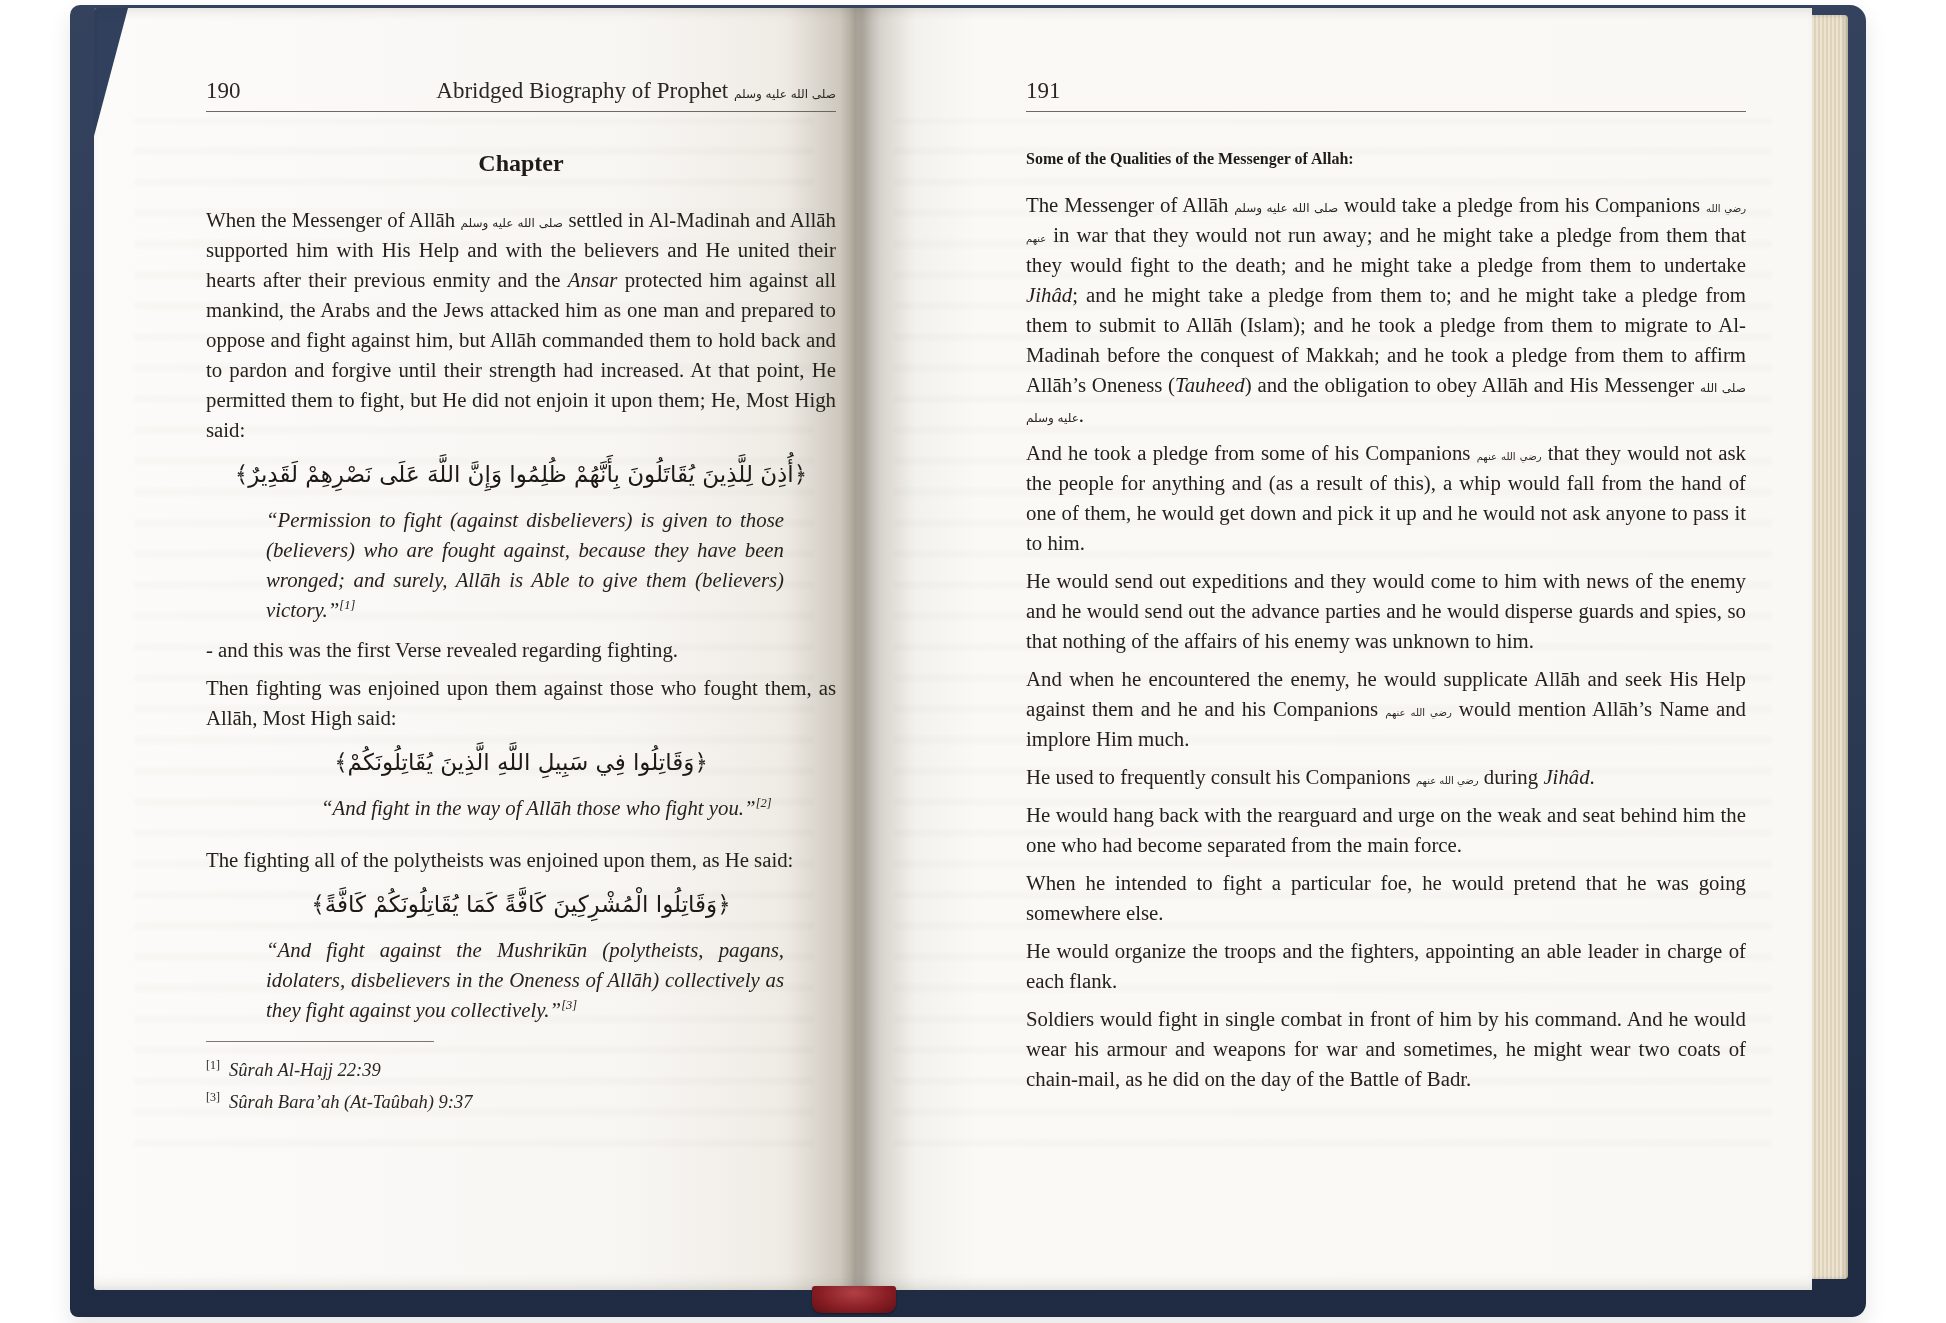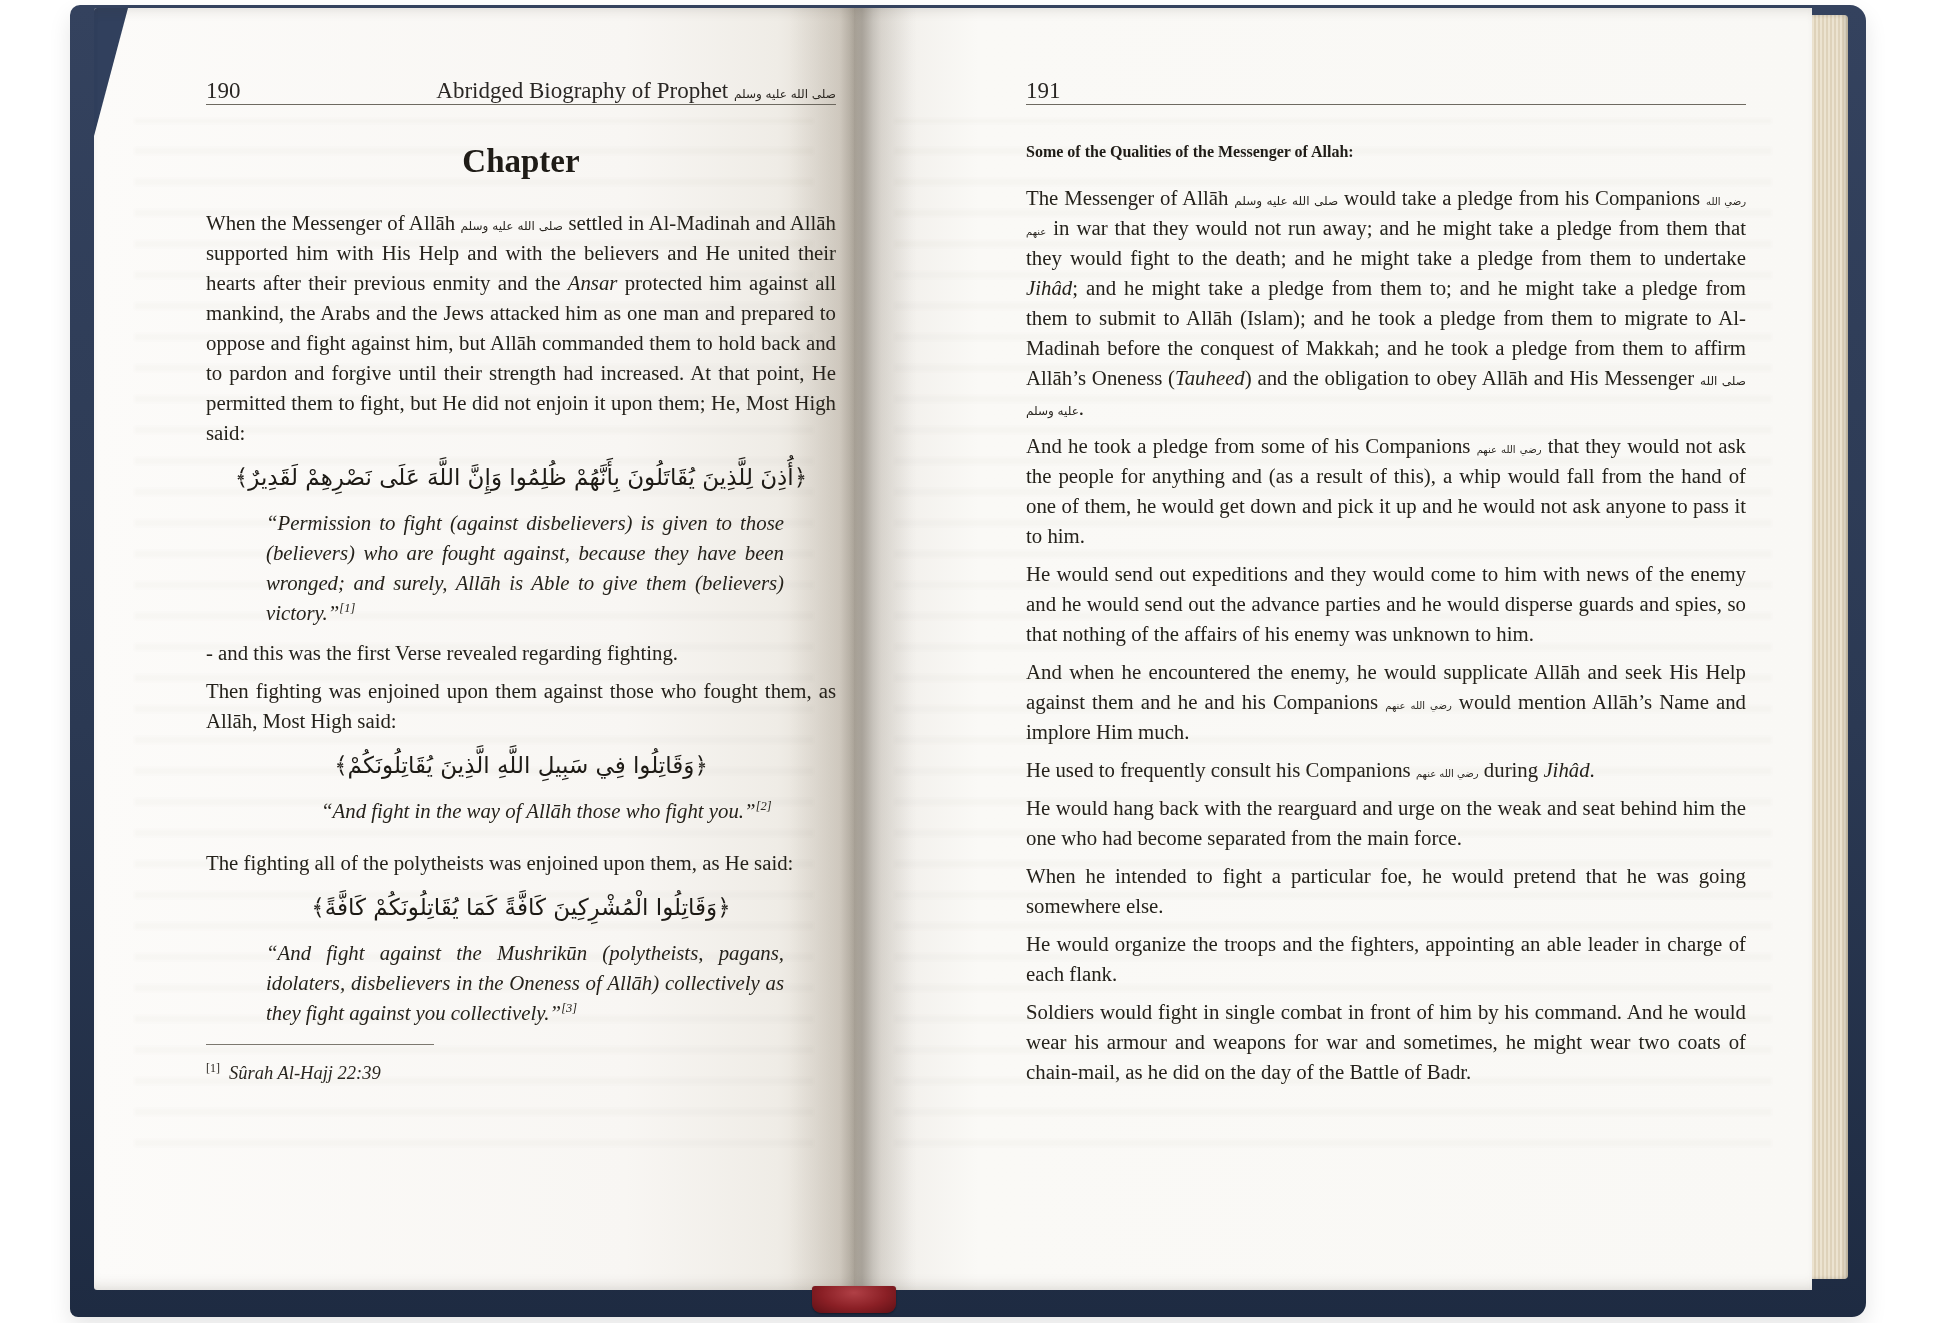--- a/index.html
+++ b/index.html
@@ -31,22 +31,22 @@
   .ghost{position:absolute;inset:110px 40px 120px 40px;pointer-events:none;opacity:.55;
          background:repeating-linear-gradient(0deg,transparent 0 23px,rgba(110,100,86,.045) 23px 31px);
          filter:blur(1px);}
 
   
   .inner{position:absolute;top:70px;}
   .inner-left{left:112px;right:18px;}
   .inner-right{left:172px;right:66px;}
 
   .page-header{display:flex;justify-content:space-between;align-items:center;
-         font-size:23px;color:#2a2724;border-bottom:1.6px solid #6e6a61;}
-  .chapter-heading{text-align:center;font-weight:bold;font-size:33px;margin:38px 0 28px;color:#1f1c17;}
+         font-size:23px;color:#2a2724;padding-bottom:7px;border-bottom:1.6px solid #6e6a61;}
+  .chapter-heading{text-align:center;font-weight:bold;font-size:24px;margin:38px 0 28px;color:#1f1c17;}
   .section-heading{font-weight:bold;font-size:16px;margin:38px 0 22px;color:#1f1c17;}
 
   .body-text{font-size:20.8px;line-height:30px;text-align:justify;color:#25221b;}
   .body-text .para{margin:0 0 8px;}
   .arabic{text-align:center;direction:rtl;font-family:"DejaVu Sans",sans-serif;
           font-size:23px;line-height:42px;margin:8px 0 10px;color:#1d1a15;}
   .quote{margin:0 52px 10px 60px;font-style:italic;}
   .quote-center{margin:0 0 22px 115px;font-style:italic;}
   sup{font-size:0.60em;vertical-align:super;line-height:0;}
   .hon{font-family:"DejaVu Sans",sans-serif;font-size:12px;line-height:0;color:#2a2620;}
@@ -84,20 +84,21 @@
               <div class="para"><span>Then fighting was enjoined upon them against those who fought them, as Allāh, Most High said:</span></div>
               <div class="arabic"><span>﴿وَقَاتِلُوا فِي سَبِيلِ اللَّهِ الَّذِينَ يُقَاتِلُونَكُمْ﴾</span></div>
               <div class="quote-center"><i>“And fight in the way of Allāh those who fight you.”</i><sup>[2]</sup></div>
               <div class="para"><span>The fighting all of the polytheists was enjoined upon them, as He said:</span></div>
               <div class="arabic"><span>﴿وَقَاتِلُوا الْمُشْرِكِينَ كَافَّةً كَمَا يُقَاتِلُونَكُمْ كَافَّةً﴾</span></div>
               <div class="quote"><i>“And fight against the Mushrikūn (polytheists, pagans, idolaters, disbelievers in the Oneness of Allāh) collectively as they fight against you collectively.”</i><sup>[3]</sup></div>
             </div>
           <hr class="footnote-rule">
           <div class="footnotes">
               <div class="footnote"><span class="marker">[1]</span><span class="ftext">Sûrah Al-Hajj 22:39</span></div>
+              <div class="footnote"><span class="marker">[3]</span><span class="ftext">Sûrah Bara’ah (At-Taûbah) 9:37</span></div>
             </div>
         </div>
       </div>
 
       <div class="page page-right">
         <div class="ghost"></div>
         <div class="inner inner-right">
           <div class="page-header">
             <span>191</span>
           </div>

